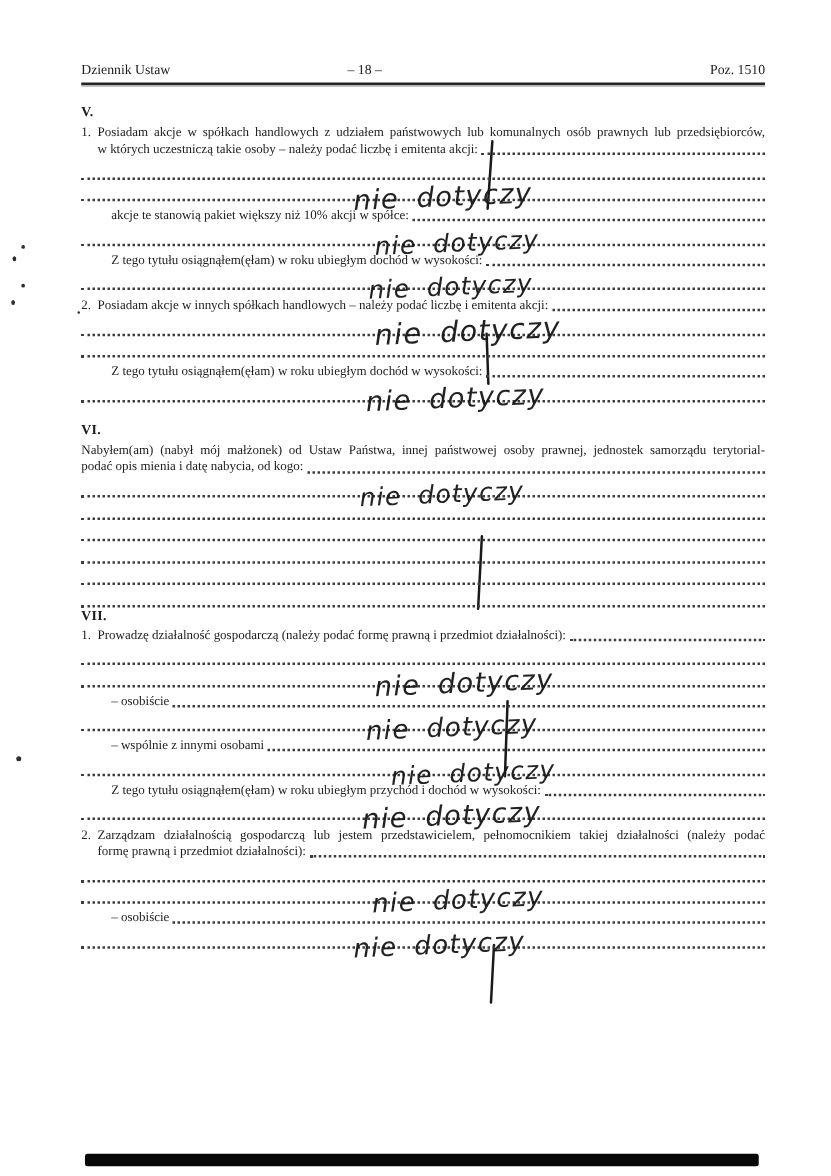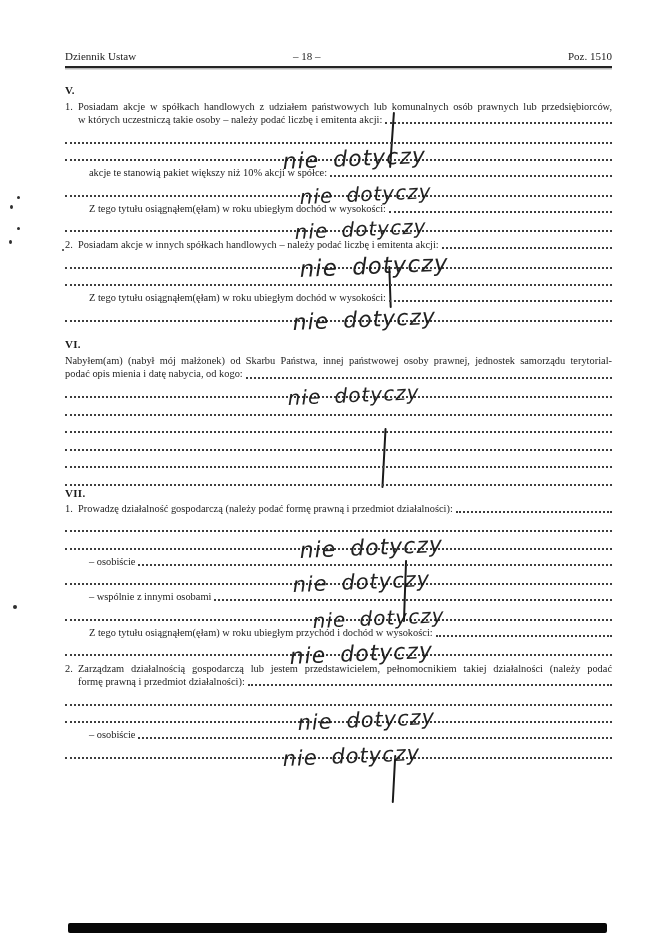--- a/index.html
+++ b/index.html
@@ -10,21 +10,21 @@
     color: #1c1c1c; font-size: 10.4px; line-height: 13px;
   }
   .content { position: absolute; left: 65px; top: 50px; width: 547px; }
 
   
   .hdr {
     position: relative; display: flex; justify-content: space-between;
     font-size: 11px; padding-bottom: 3px;
     border-bottom: 2.5px solid #242424; box-shadow: 0 1.5px 0 rgba(0,0,0,.28); gap: 29px;
   }
-  .hdr-center { position: absolute; left: 228px; }
+  .hdr-center { position: absolute; left: 213px; }
 
   
   .sec { font-weight: bold; font-size: 11px; margin-top: 16px; letter-spacing: .3px; }
   .item { display: flex; margin-top: 3px; }
   .num { flex: 0 0 13px; }
   .ibody { flex: 1; min-width: 0; }
   .just { text-align: justify; text-align-last: justify; font-family: Liberation Serif, serif; }
   .ll { display: flex; justify-content: flex-end; }
   .ll > .lbl { white-space: nowrap; }
   .leader { flex: 1; border-bottom: 2px dotted #3d3d3d; margin: 0 0 2px 3px; }
@@ -125,21 +125,21 @@
       <span class="lbl">Z tego tytułu osiągnąłem(ęłam) w roku ubiegłym dochód w wysokości:</span>
       <span class="leader"></span>
     </div>
     <div class="dotrow">
       <span class="hw" style="left:228px;font-size:22px;">nie dotyczy</span>
     </div>
 
     <div class="sec">VI.</div>
 
     <div style="margin-top:3px;line-height:13.5px;">
-      <div class="just">Nabyłem(am) (nabył mój małżonek) od Skarbu Państwa, innej państwowej osoby prawnej, jednostek samorządu terytorial-</div>
+      <div class="just">Nabyłem(am) (nabył mój małżonek) od Ustaw Państwa, innej państwowej osoby prawnej, jednostek samorządu terytorial-</div>
       <div class="ll">
         <span class="lbl">podać opis mienia i datę nabycia, od kogo:</span>
         <span class="leader"></span>
       </div>
     </div>
 
     <div class="dotrow">
       <span class="hw" style="left:223px;font-size:20px;">nie dotyczy</span>
     </div>
     <div class="dotrow"></div>

